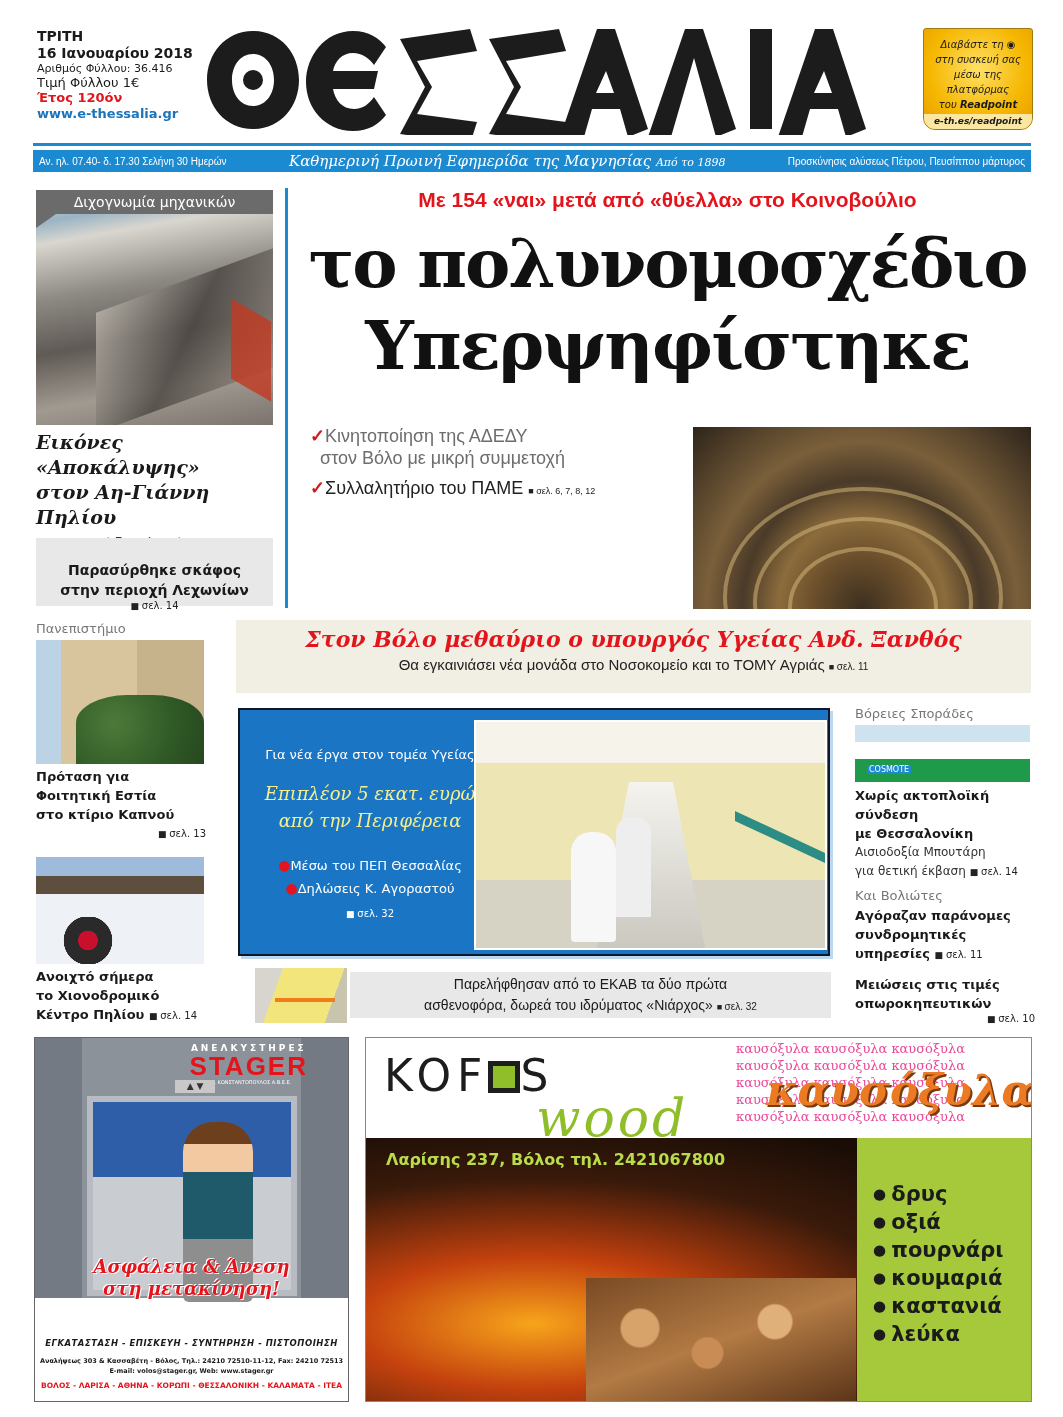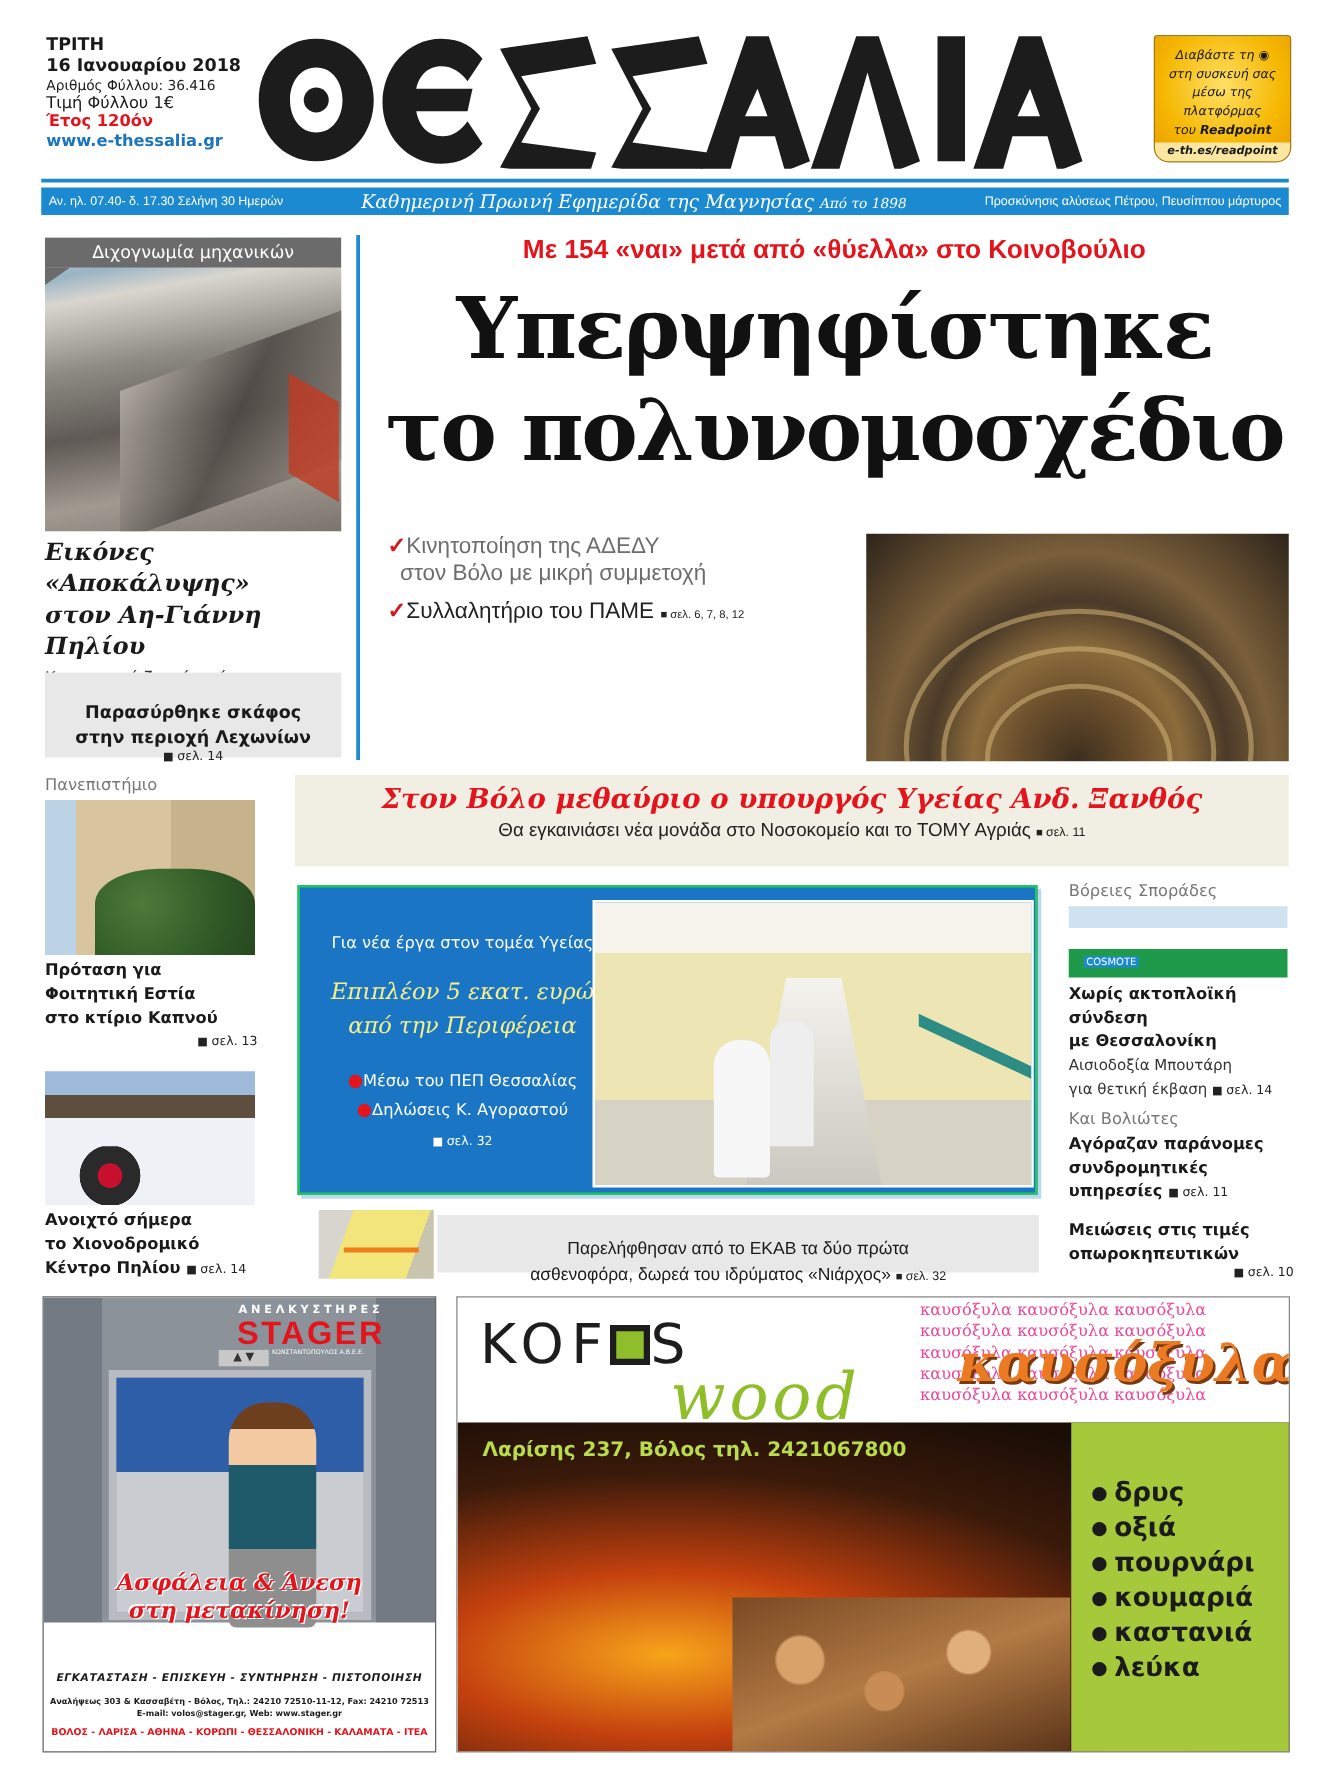--- a/index.html
+++ b/index.html
@@ -69,38 +69,38 @@
   #photo-ski { left: 36px; top: 857px; width: 168px; height: 107px;
      background: linear-gradient(180deg, #9fbbdb 0 18%, #5e4e3e 18% 35%, #eef2f7 35% 100%); overflow: hidden; }
   #photo-ski .people { position: absolute; left: 10px; top: 60px; width: 70px; height: 47px; background: radial-gradient(circle at 60% 50%, #c8102e 0 20%, #2a2a2a 21% 50%, transparent 51%); }
   #story-ski { left: 36px; top: 967px; width: 200px; font-weight: bold; font-size: 13px; line-height: 19px; }
   #story-ski .pageref { font-weight: normal; }
 
   
   #health-banner { left: 236px; top: 620px; width: 795px; height: 73px; background: #f1efe3; text-align: center; padding-top: 6px; }
   #health-banner .h { font-family: "DejaVu Serif", serif; font-style: italic; font-weight: bold; font-size: 22px; color: #e3141c; }
   #health-banner .s { font-size: 15px; color: #222; margin-top: 4px; font-family: "Liberation Sans", sans-serif; }
-  #health-box { left: 238px; top: 708px; width: 592px; height: 248px; background: #1a76c4; border: 2px solid #22c55e; box-shadow: 3px 3px 0 #bcd7ee; padding-left: 27px; }
+  #health-box { left: 238px; top: 708px; width: 592px; height: 248px; background: #1a76c4; border: 2px solid #0f172a; box-shadow: 3px 3px 0 #bcd7ee; padding-left: 27px; }
   #health-box .lt { position: absolute; left: 0; top: 0; width: 260px; height: 244px; text-align: center; color: #fff; }
   #health-box .k { font-size: 13px; margin-top: 37px; }
   #health-box .h { font-family: "DejaVu Serif", serif; font-style: italic; font-size: 18px; color: #f7ef8a; line-height: 27px; margin-top: 18px; }
   #health-box .bl { font-size: 13px; margin-top: 20px; line-height: 22px; }
   #health-box .bl .dot { color: #e3141c; font-size: 14px; }
   #health-box .pageref { color: #fff; margin-top: 8px; display: block; }
   #hospital { position: absolute; left: 234px; top: 10px; width: 353px; height: 230px; border: 2px solid #fff; overflow: hidden;
      background: linear-gradient(180deg, #f6f4ea 0 18%, #ede6b4 18% 70%, #d6d3c5 70% 100%); }
   #hospital .corridor { position: absolute; left: 120px; top: 60px; width: 110px; height: 170px; background: linear-gradient(180deg, #f4f3ee, #c9c7be); clip-path: polygon(30% 0,70% 0,100% 100%,0 100%); }
   #hospital .doc { position: absolute; left: 95px; top: 110px; width: 45px; height: 110px; background: #f7f7f7; border-radius: 20px 20px 4px 4px; box-shadow: 40px -20px 0 -5px #eee; }
   #hospital .stripe { position: absolute; right: 0; top: 110px; width: 90px; height: 10px; background: #2d8c83; transform: skewY(25deg); }
 
   
   #ekab { left: 255px; top: 968px; width: 576px; height: 57px; }
   #ekab .img { position: absolute; left: 0; top: 0; width: 92px; height: 55px; background: linear-gradient(110deg, #d7d5cd 0 25%, #f1e57c 25% 80%, #c9c4ad 80%); }
   #ekab .img::after { content: ""; position: absolute; left: 20px; top: 30px; width: 60px; height: 4px; background: #ef7d1a; }
-  #ekab .txt { position: absolute; left: 95px; top: 4px; width: 481px; height: 46px; background: #e8e8e8; text-align: center; font-size: 14px; line-height: 21px; padding-top: 16px; font-family: "Liberation Sans", sans-serif; }
+  #ekab .txt { position: absolute; left: 95px; top: 4px; width: 481px; height: 46px; background: #e8e8e8; text-align: center; font-size: 14px; line-height: 21px; padding-top: 2px; font-family: "Liberation Sans", sans-serif; }
 
   
   #label-sporades { left: 855px; top: 706px; font-size: 13px; color: #777; }
   #photo-ferry { left: 855px; top: 725px; width: 175px; height: 57px; overflow: hidden;
      background: linear-gradient(180deg, #cfe2ef 0 30%, #ffffff 30% 60%, #1f9a4a 60% 100%); }
   #photo-ferry .logo { position: absolute; left: 12px; top: 40px; font-size: 8px; color: #fff; background: #1b8ad0; padding: 0 2px; }
   #story-ferry { left: 855px; top: 786px; width: 180px; }
   #story-ferry .h, #story-volos .h, #story-fruit .h { font-weight: bold; font-size: 13px; line-height: 19px; }
   #story-ferry .s { font-size: 12px; color: #333; line-height: 19px; }
   #label-volos { left: 855px; top: 888px; font-size: 13px; color: #777; }
@@ -198,22 +198,22 @@
 </div>
 <div id="box-lexonia" class="abs">
   <div class="h">Παρασύρθηκε σκάφος</div>
   <div class="h">στην περιοχή Λεχωνίων</div>
   <div class="pageref">σελ. 14</div>
 </div>
 <div id="vline1" class="abs"></div>
 
 <div id="kicker" class="abs">Με 154 «ναι» μετά από «θύελλα» στο Κοινοβούλιο</div>
 <div id="headline" class="abs">
+  <div>το πολυνομοσχέδιο</div>
   <div>Υπερψηφίστηκε</div>
-  <div>το πολυνομοσχέδιο</div>
 </div>
 <div id="bullets" class="abs">
   <div class="b"><span class="chk">✓</span><span>Κινητοποίηση της ΑΔΕΔΥ</span><br>&nbsp;&nbsp;<span>στον Βόλο με μικρή συμμετοχή</span></div>
   <div class="b dark"><span class="chk">✓</span><span>Συλλαλητήριο του ΠΑΜΕ</span> <span class="pageref">σελ. 6, 7, 8, 12</span></div>
 </div>
 <div id="parliament" class="abs">
   <div class="arc" style="left:30px;top:60px;width:280px;height:220px;"></div>
   <div class="arc" style="left:60px;top:90px;width:220px;height:170px;"></div>
   <div class="arc" style="left:95px;top:120px;width:150px;height:120px;"></div>
 </div>

